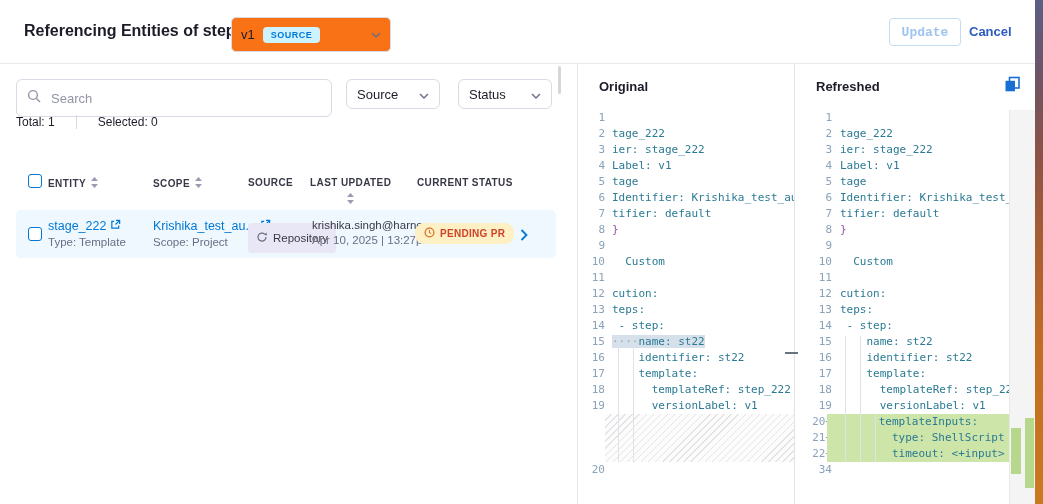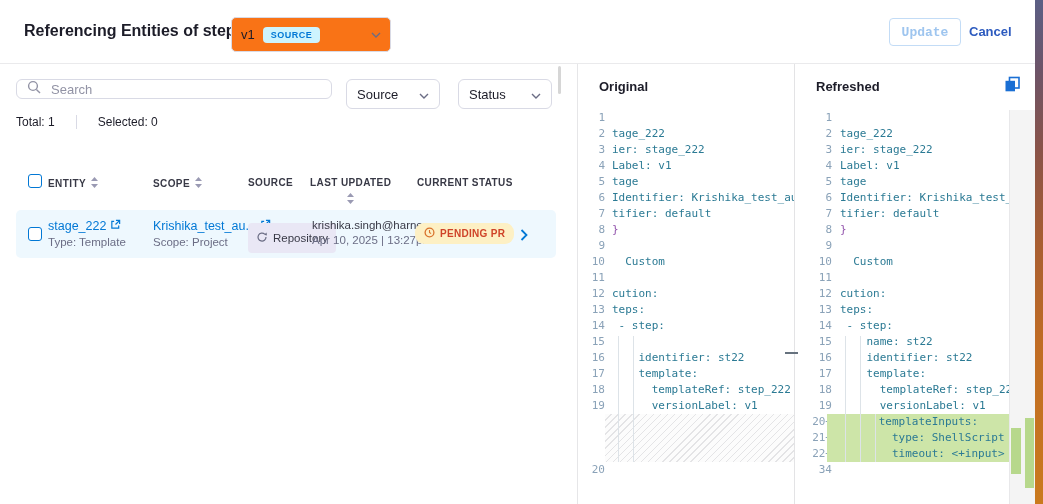--- a/index.html
+++ b/index.html
@@ -17,21 +17,21 @@
   .stable-badge{background:#cdf4fe;color:#0278d5;font-size:9px;font-weight:bold;letter-spacing:.5px;
                 padding:3px 8px;border-radius:4px;}
   .vs-chevron{margin-left:auto;display:flex;}
   .update-btn{position:absolute;left:889px;top:18px;width:72px;height:28px;border:1px solid #c3dcf6;
               border-radius:4px;background:#fff;color:#9ec5ef;font-weight:bold;font-size:13px;
               font-family:Liberation Mono, monospace;}
   .cancel-link{position:absolute;left:969px;top:24px;color:#2d5bbf;font-weight:bold;font-size:13px;cursor:pointer;}
 
   
   .left-section{position:absolute;left:0;top:64px;width:577px;height:440px;background:#fff;}
-  .search-box{position:absolute;left:16px;top:15px;width:316px;height:20px;border:1px solid #d9dae5;
+  .search-box{position:absolute;left:16px;top:15px;width:316px;height:38px;border:1px solid #d9dae5;
               border-radius:6px;background:#fff;display:flex;align-items:center;padding:0 10px;gap:8px;
               box-sizing:border-box;}
   .search-box input{border:none;outline:none;flex:1;font-size:13px;color:#1c1c28;
                     font-family:"Liberation Sans",sans-serif;background:transparent;}
   .search-box input::placeholder{color:#9293a5;}
   .filter{position:absolute;top:15px;height:30px;border:1px solid #d9dae5;border-radius:6px;background:#fff;
           display:flex;align-items:center;justify-content:space-between;padding:0 10px;font-size:13px;
           color:#1c1c28;box-sizing:border-box;cursor:pointer;}
   .filter.source{left:346px;width:94px;}
   .filter.status{left:458px;width:94px;}
@@ -320,20 +320,21 @@
           <div class="code-line">
             <span class="ln">13</span>
             <span class="code"><span>teps:</span></span>
           </div>
           <div class="code-line">
             <span class="ln">14</span>
             <span class="code"><span> - step:</span></span>
           </div>
           <div class="code-line selected">
             <span class="ln">15</span>
+            <span class="code"><span class="selbox"><span class="ws">····</span><span>name: st22</span></span></span>
           </div>
           <div class="code-line">
             <span class="ln">16</span>
             <span class="code"><span>    identifier: st22</span></span>
           </div>
           <div class="code-line">
             <span class="ln">17</span>
             <span class="code"><span>    template:</span></span>
           </div>
           <div class="code-line">

